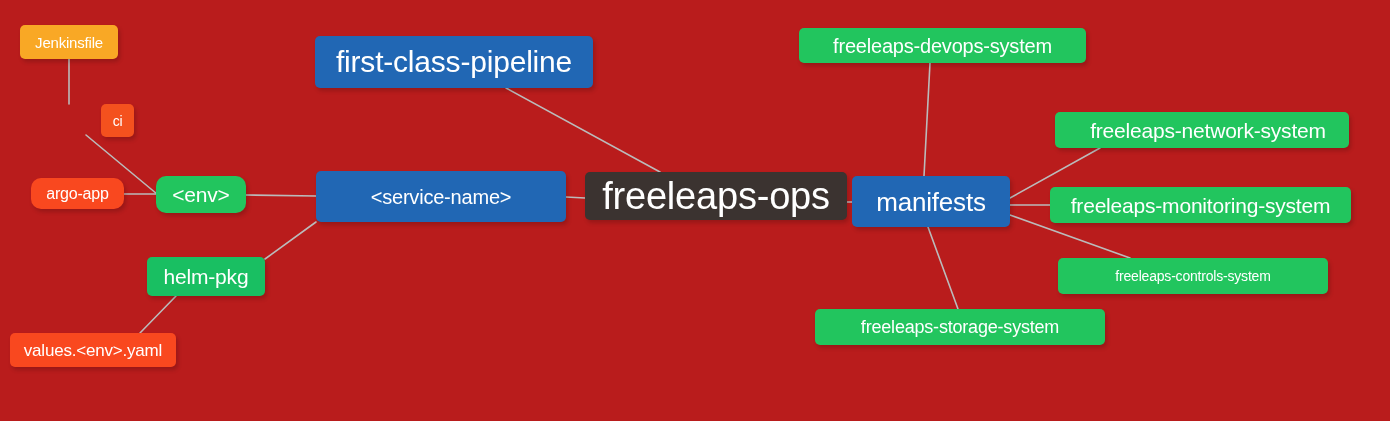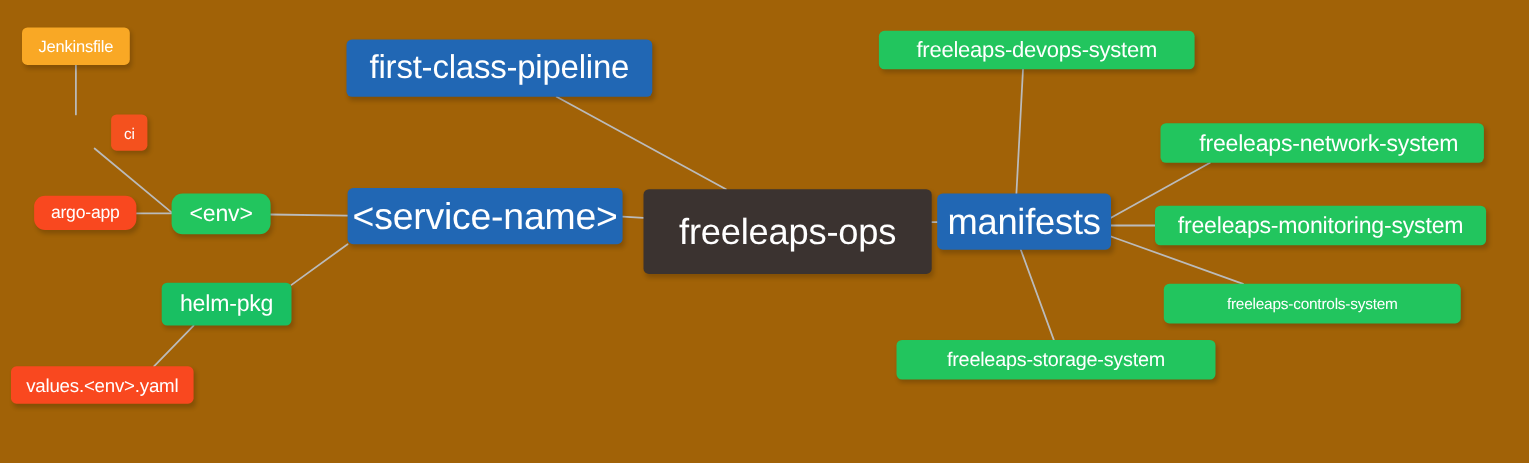--- a/index.html
+++ b/index.html
@@ -4,21 +4,21 @@
 <style>
   html, body {
     margin: 0;
     padding: 0;
     background: #ffffff;
   }
   #canvas {
     position: relative;
     width: 1390px;
     height: 421px;
-    background: #a16207;
+    background: #b91c1c;
     overflow: hidden;
     font-family: "Liberation Sans", sans-serif;
   }
   #edges {
     position: absolute;
     left: 0;
     top: 0;
     width: 1390px;
     height: 421px;
     pointer-events: none;
@@ -73,27 +73,27 @@
       </div>
       <div class="node" style="left: 147px; top: 257px; width: 118px; height: 39px; background: rgb(25, 191, 98); font-size: 21px;">
         <span>helm-pkg</span>
       </div>
       <div class="node" style="left: 10px; top: 333px; width: 166px; height: 34px; background: rgb(249, 72, 31); font-size: 17px;">
         <span>values.&lt;env&gt;.yaml</span>
       </div>
       <div class="node" style="left: 315px; top: 36px; width: 278px; height: 52px; background: rgb(33, 103, 180); font-size: 30px;">
         <span>first-class-pipeline</span>
       </div>
-      <div class="node" style="left: 316px; top: 171px; width: 250px; height: 51px; background: rgb(33, 103, 180); font-size: 34px;">
+      <div class="node" style="left: 316px; top: 171px; width: 250px; height: 51px; background: rgb(33, 103, 180); font-size: 20px;">
         <span>&lt;service-name&gt;</span>
       </div>
-      <div class="node" style="left: 585px; top: 172px; width: 262px; height: 77px; background: rgb(59, 51, 48); font-size: 33px;">
+      <div class="node" style="left: 585px; top: 172px; width: 262px; height: 48px; background: rgb(59, 51, 48); font-size: 38px;">
         <span>freeleaps-ops</span>
       </div>
-      <div class="node" style="left: 852px; top: 176px; width: 158px; height: 51px; background: rgb(33, 103, 180); font-size: 33px;">
+      <div class="node" style="left: 852px; top: 176px; width: 158px; height: 51px; background: rgb(33, 103, 180); font-size: 26px;">
         <span>manifests</span>
       </div>
       <div class="node" style="left: 799px; top: 28px; width: 287px; height: 35px; background: rgb(34, 197, 94); font-size: 20px;">
         <span>freeleaps-devops-system</span>
       </div>
       <div class="node" style="left: 1055px; top: 112px; width: 294px; height: 36px; background: rgb(34, 197, 94); font-size: 21px; padding-left: 12px;">
         <span>freeleaps-network-system</span>
       </div>
       <div class="node" style="left: 1050px; top: 187px; width: 301px; height: 36px; background: rgb(34, 197, 94); font-size: 21px;">
         <span>freeleaps-monitoring-system</span>

